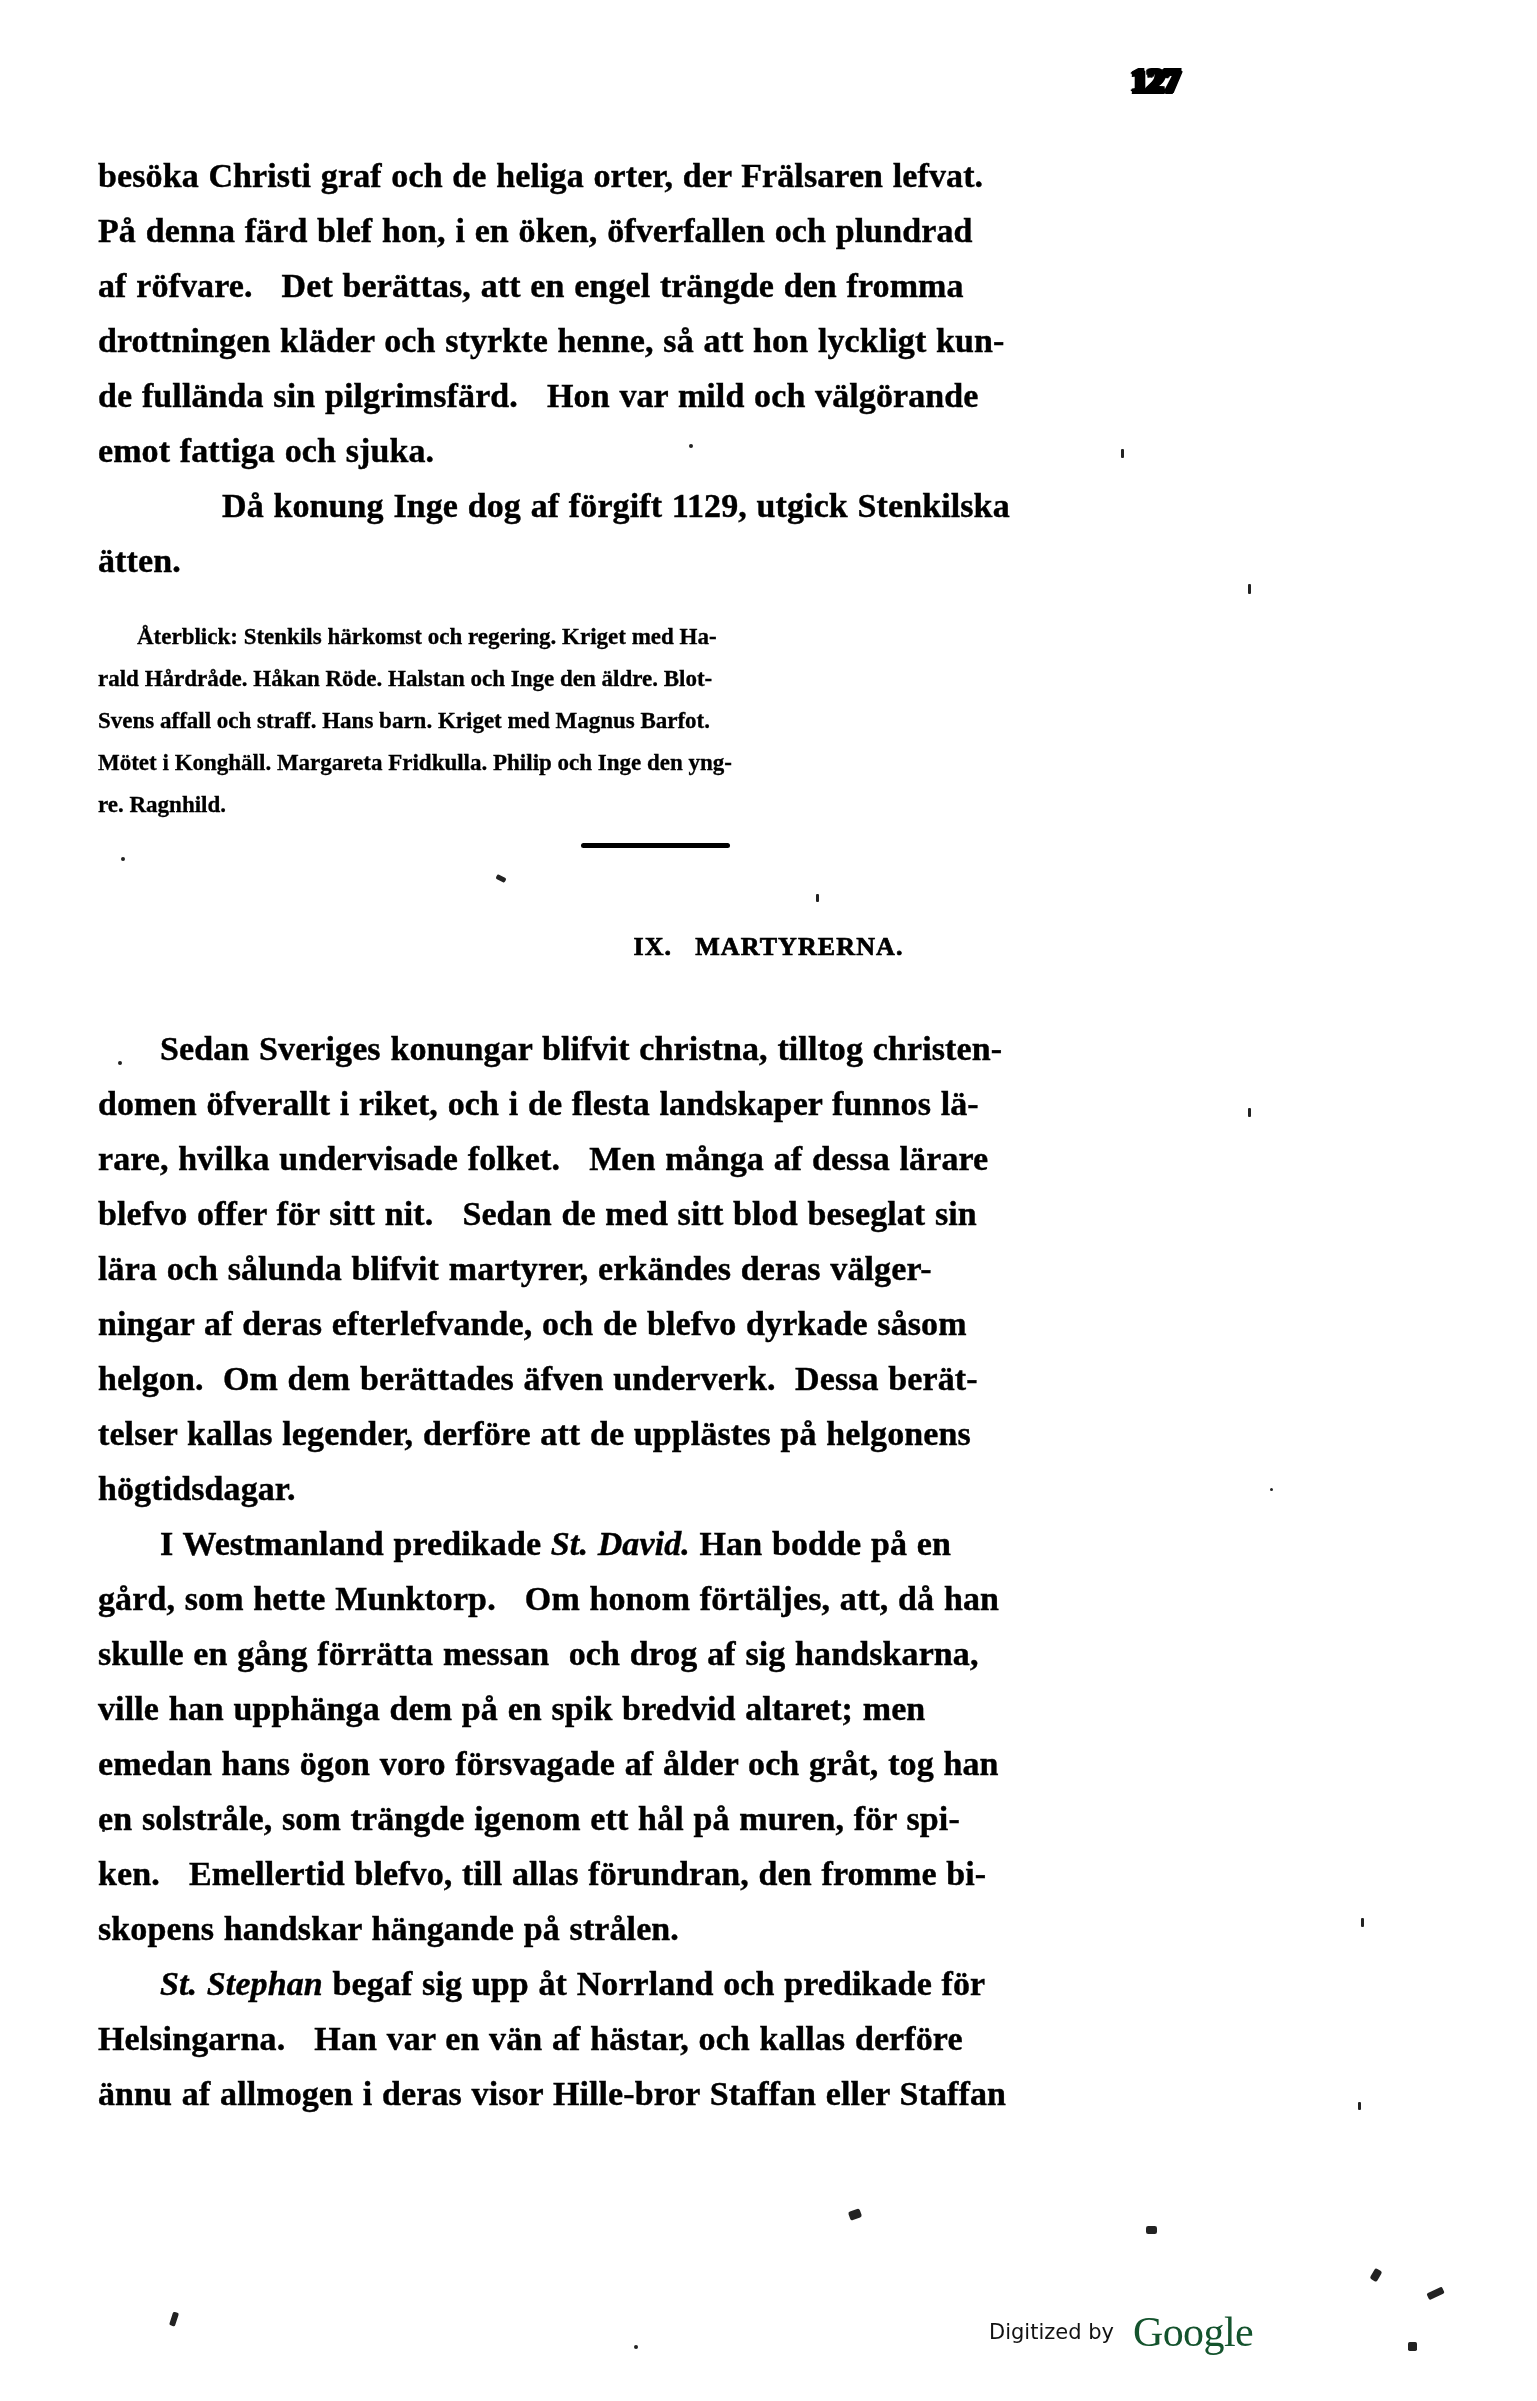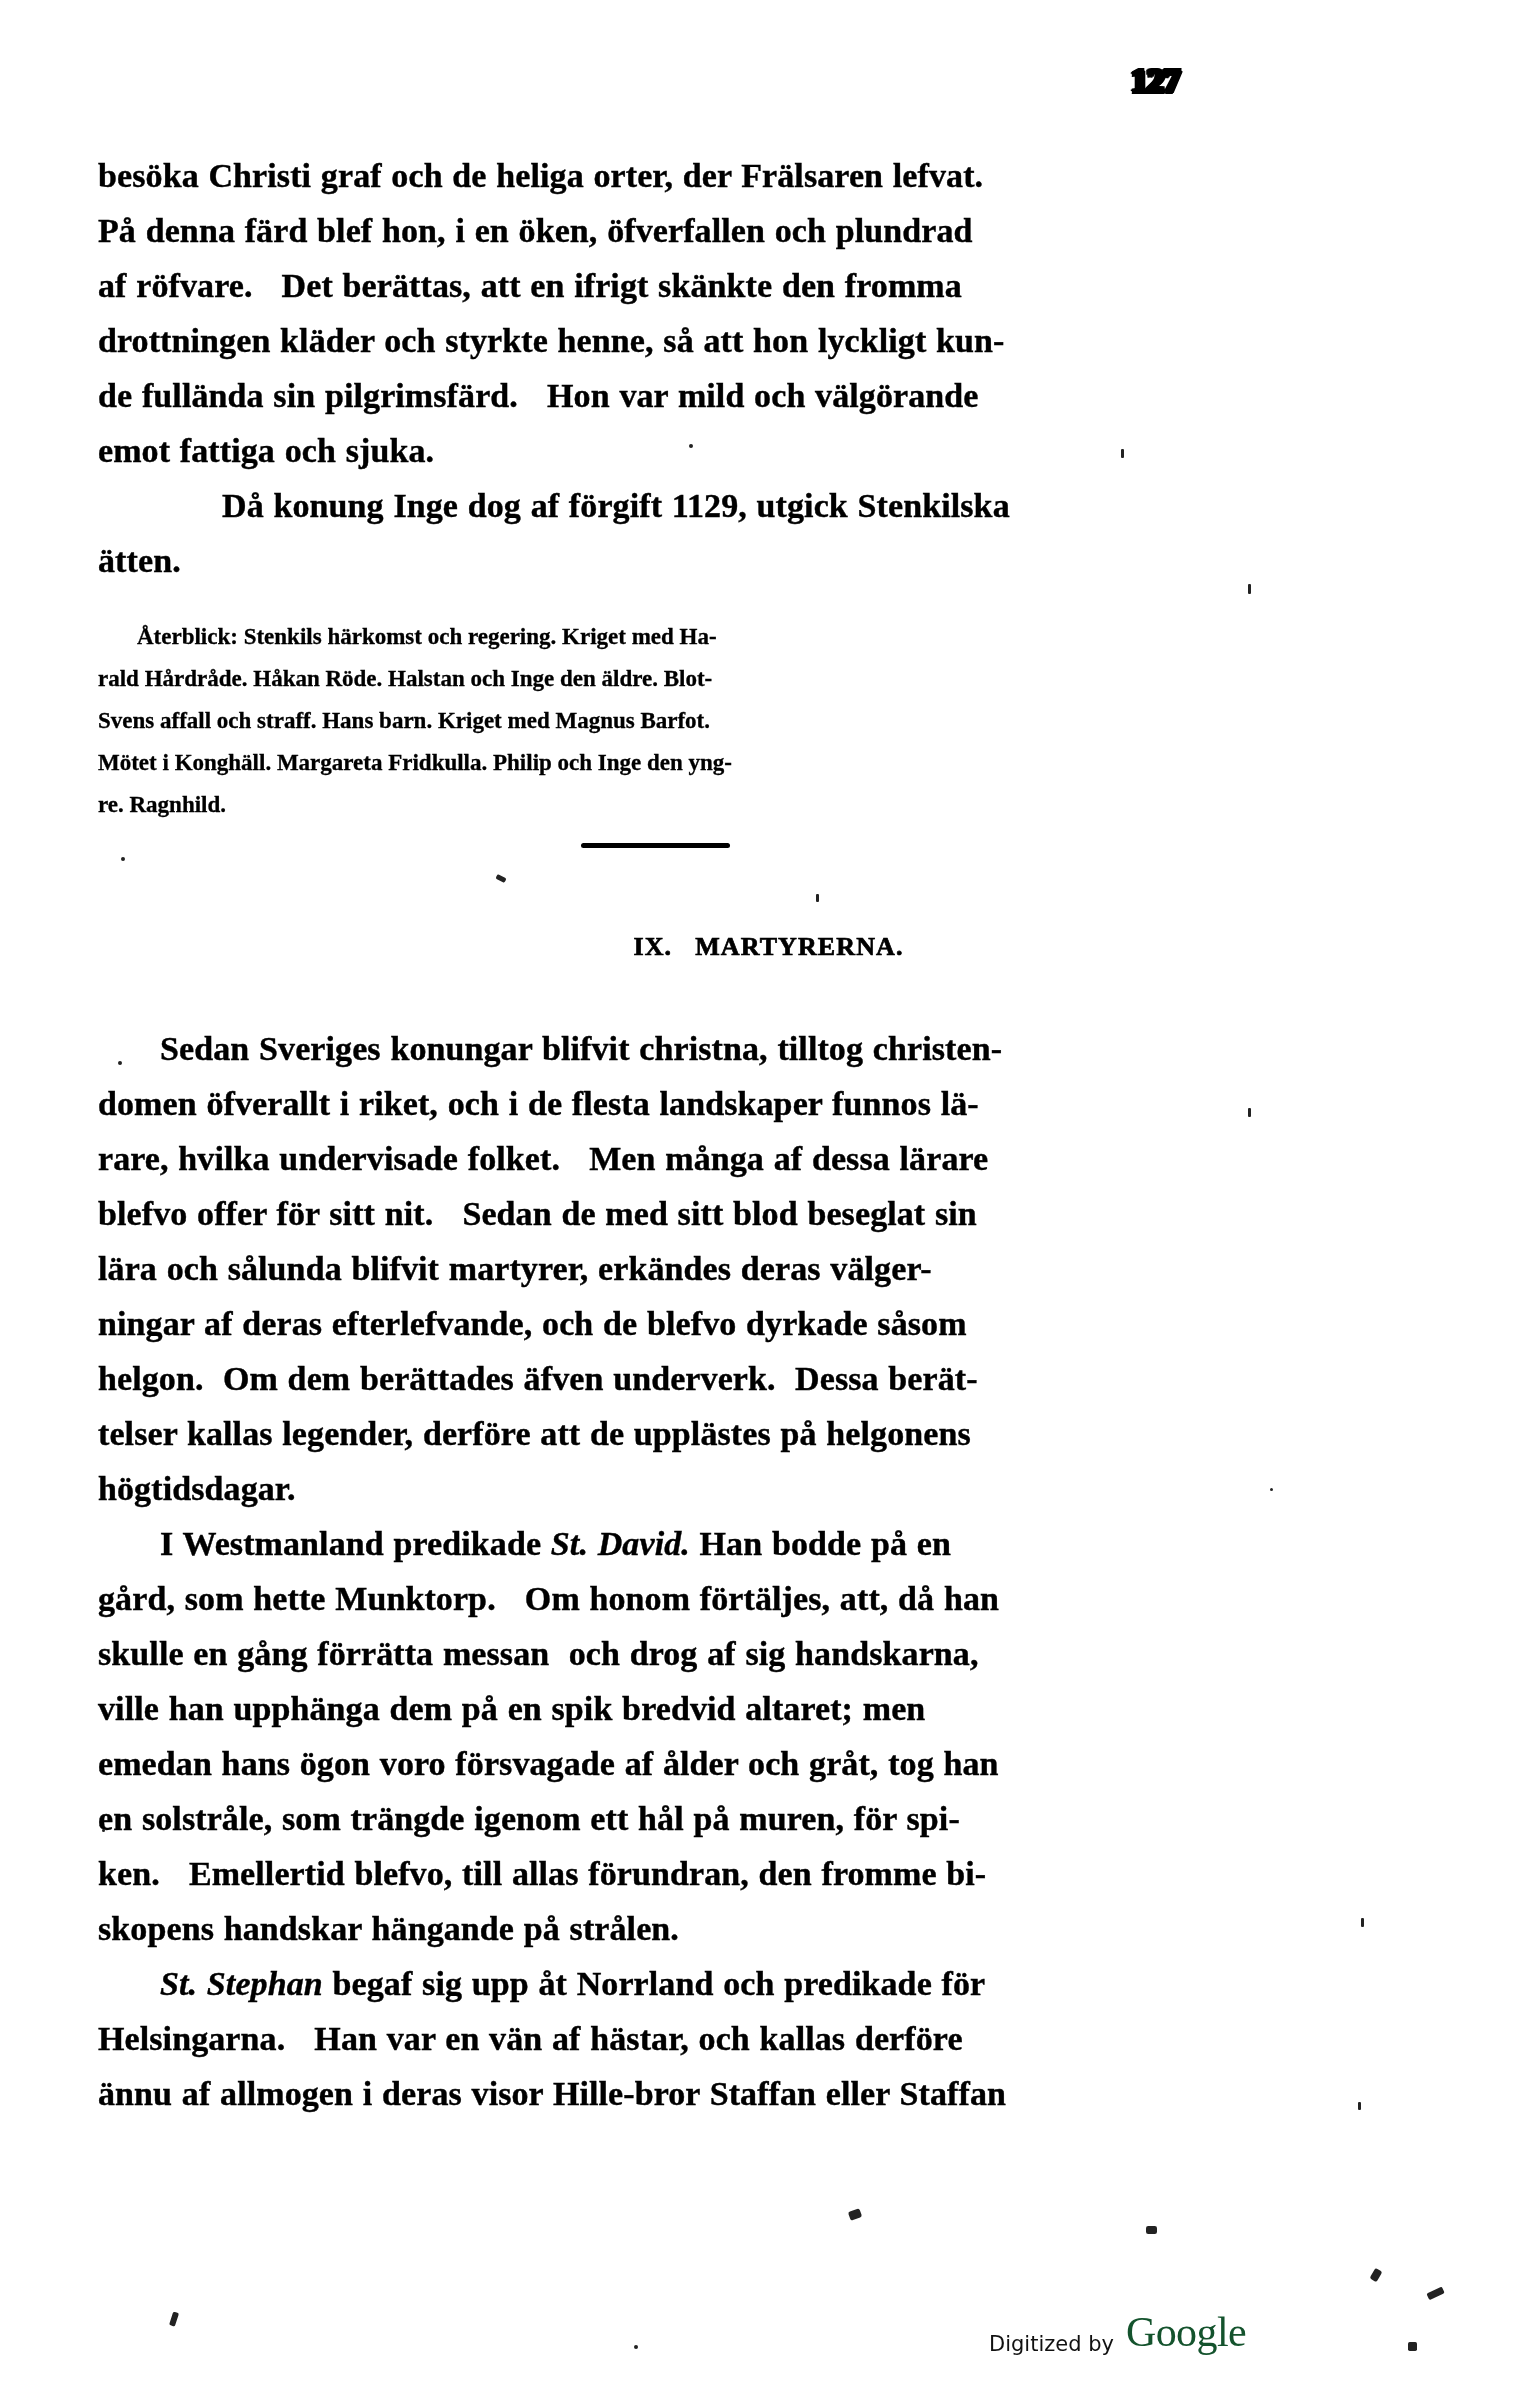--- a/index.html
+++ b/index.html
@@ -108,22 +108,22 @@
     width: 1152px;
   }
   .it { font-style: italic; font-weight: 800; }
 
   
   #footer {
     position: absolute;
     left: 989px;
     top: 2308px;
     display: flex;
-    align-items: flex-end;
-    gap: 12px;
+    align-items: center;
+    gap: 19px;
   }
   #footer .digit-by {
     font-family: "DejaVu Sans", "Liberation Sans", sans-serif;
     font-size: 21px;
     color: #111;
   }
   #footer .goog {
     font-family: "Liberation Serif", "DejaVu Serif", serif;
     font-size: 42px;
     color: #14532d;
@@ -146,21 +146,21 @@
   <div id="column">
 
     <p class="para">
       <span class="ln just">
           <span>besöka Christi graf och de heliga orter, der Frälsaren lefvat.</span>
         </span>
       <span class="ln just">
           <span>På denna färd blef hon, i en öken, öfverfallen och plundrad</span>
         </span>
       <span class="ln just">
-          <span>af röfvare.   Det berättas, att en ifrigt skänkte den fromma</span>
+          <span>af röfvare.   Det berättas, att en engel trängde den fromma</span>
         </span>
       <span class="ln just">
           <span>drottningen kläder och styrkte henne, så att hon lyckligt kun-</span>
         </span>
       <span class="ln just">
           <span>de fullända sin pilgrimsfärd.   Hon var mild och välgörande</span>
         </span>
       <span class="ln"><span>emot fattiga och sjuka.</span></span>
     </p>
 

